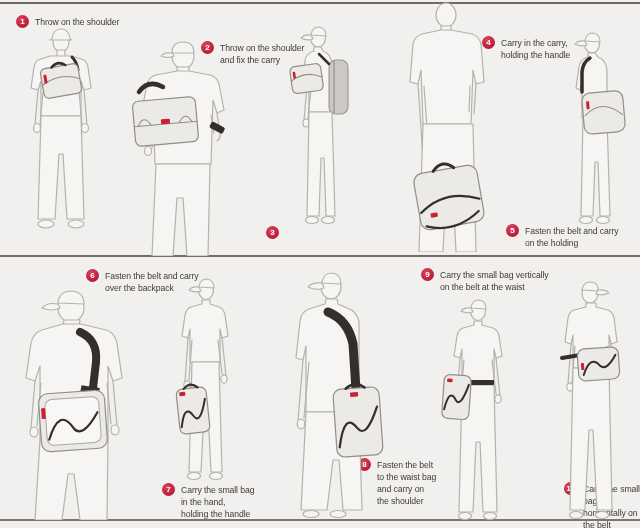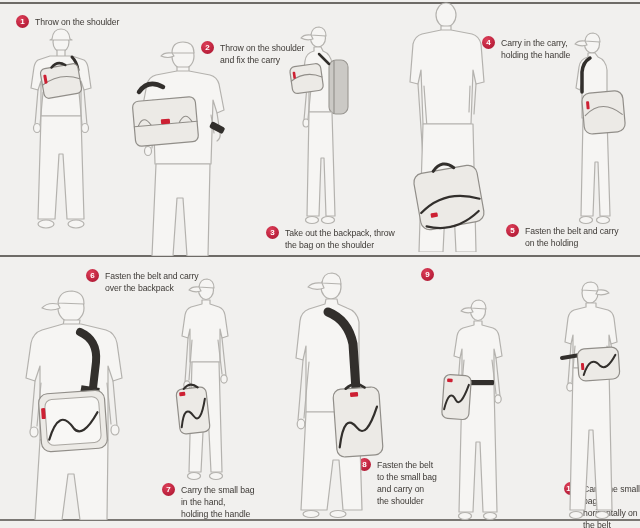--- a/index.html
+++ b/index.html
@@ -47,24 +47,20 @@
   <div class="step" style="left:201px;top:42px">
     <span class="badge">2</span>
     <span class="lines">
         <span>Throw on the shoulder</span>
         <span>and fix the carry</span>
       </span>
   </div>
 
   <div class="step" style="left:266px;top:227px">
     <span class="badge">3</span>
-    <span class="lines">
-        <span>Take out the backpack, throw</span>
-        <span>the bag on the shoulder</span>
-      </span>
   </div>
 
   <div class="step" style="left:482px;top:37px">
     <span class="badge">4</span>
     <span class="lines">
         <span>Carry in the carry,</span>
         <span>holding the handle</span>
       </span>
   </div>
 
@@ -90,28 +86,32 @@
         <span>Carry the small bag</span>
         <span>in the hand,</span>
         <span>holding the handle</span>
       </span>
   </div>
 
   <div class="step" style="left:358px;top:459px">
     <span class="badge">8</span>
     <span class="lines">
         <span>Fasten the belt</span>
-        <span>to the small bag</span>
+        <span>to the waist bag</span>
         <span>and carry on</span>
         <span>the shoulder</span>
       </span>
   </div>
 
   <div class="step" style="left:421px;top:269px">
     <span class="badge">9</span>
+    <span class="lines">
+        <span>Carry the small bag vertically</span>
+        <span>on the belt at the waist</span>
+      </span>
   </div>
 
   <div class="step" style="left:564px;top:483px">
     <span class="badge">10</span>
     <span class="lines">
         <span>Carry the small bag</span>
         <span>horizontally on the belt</span>
         <span>at the waist</span>
       </span>
   </div>

